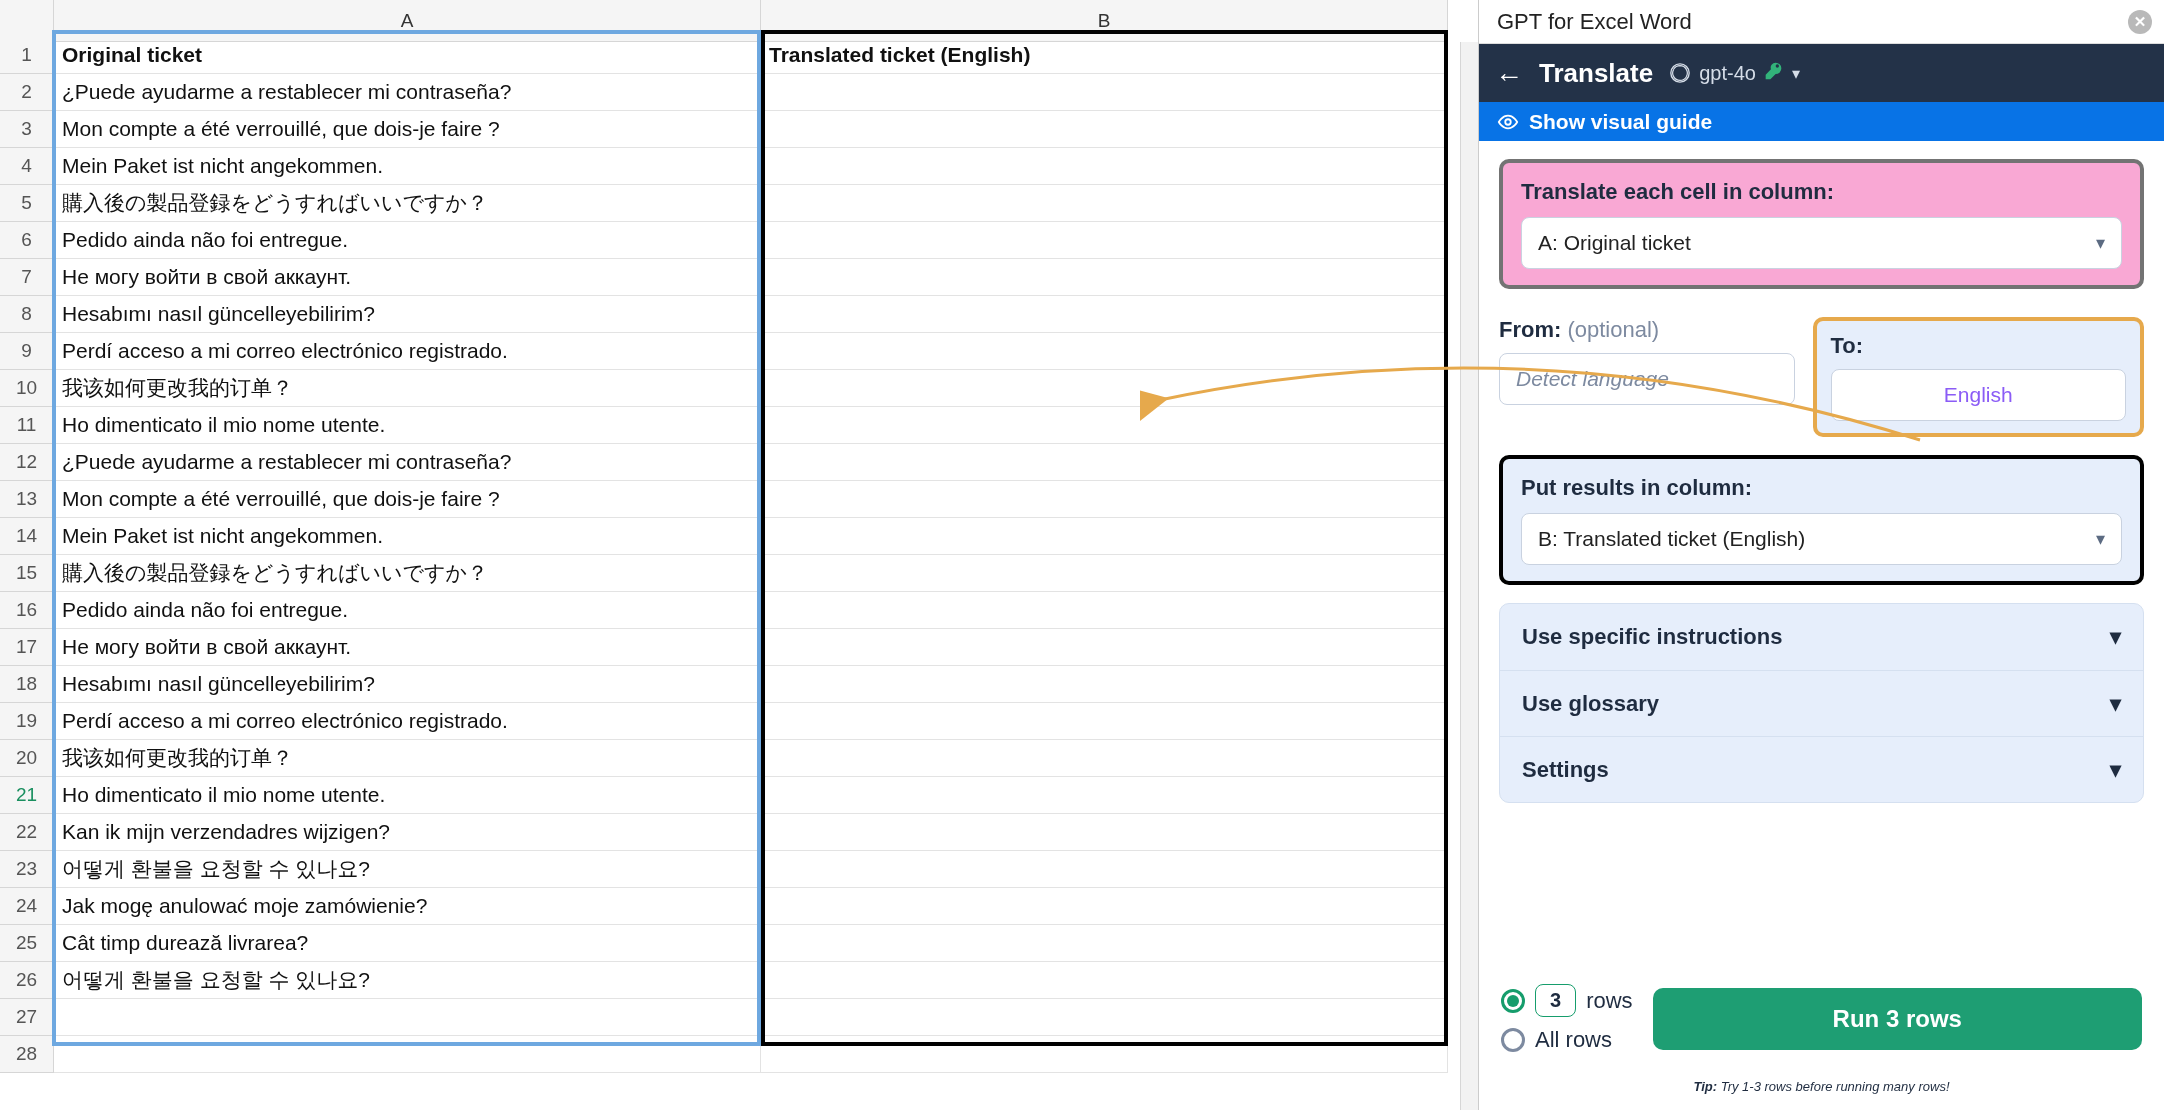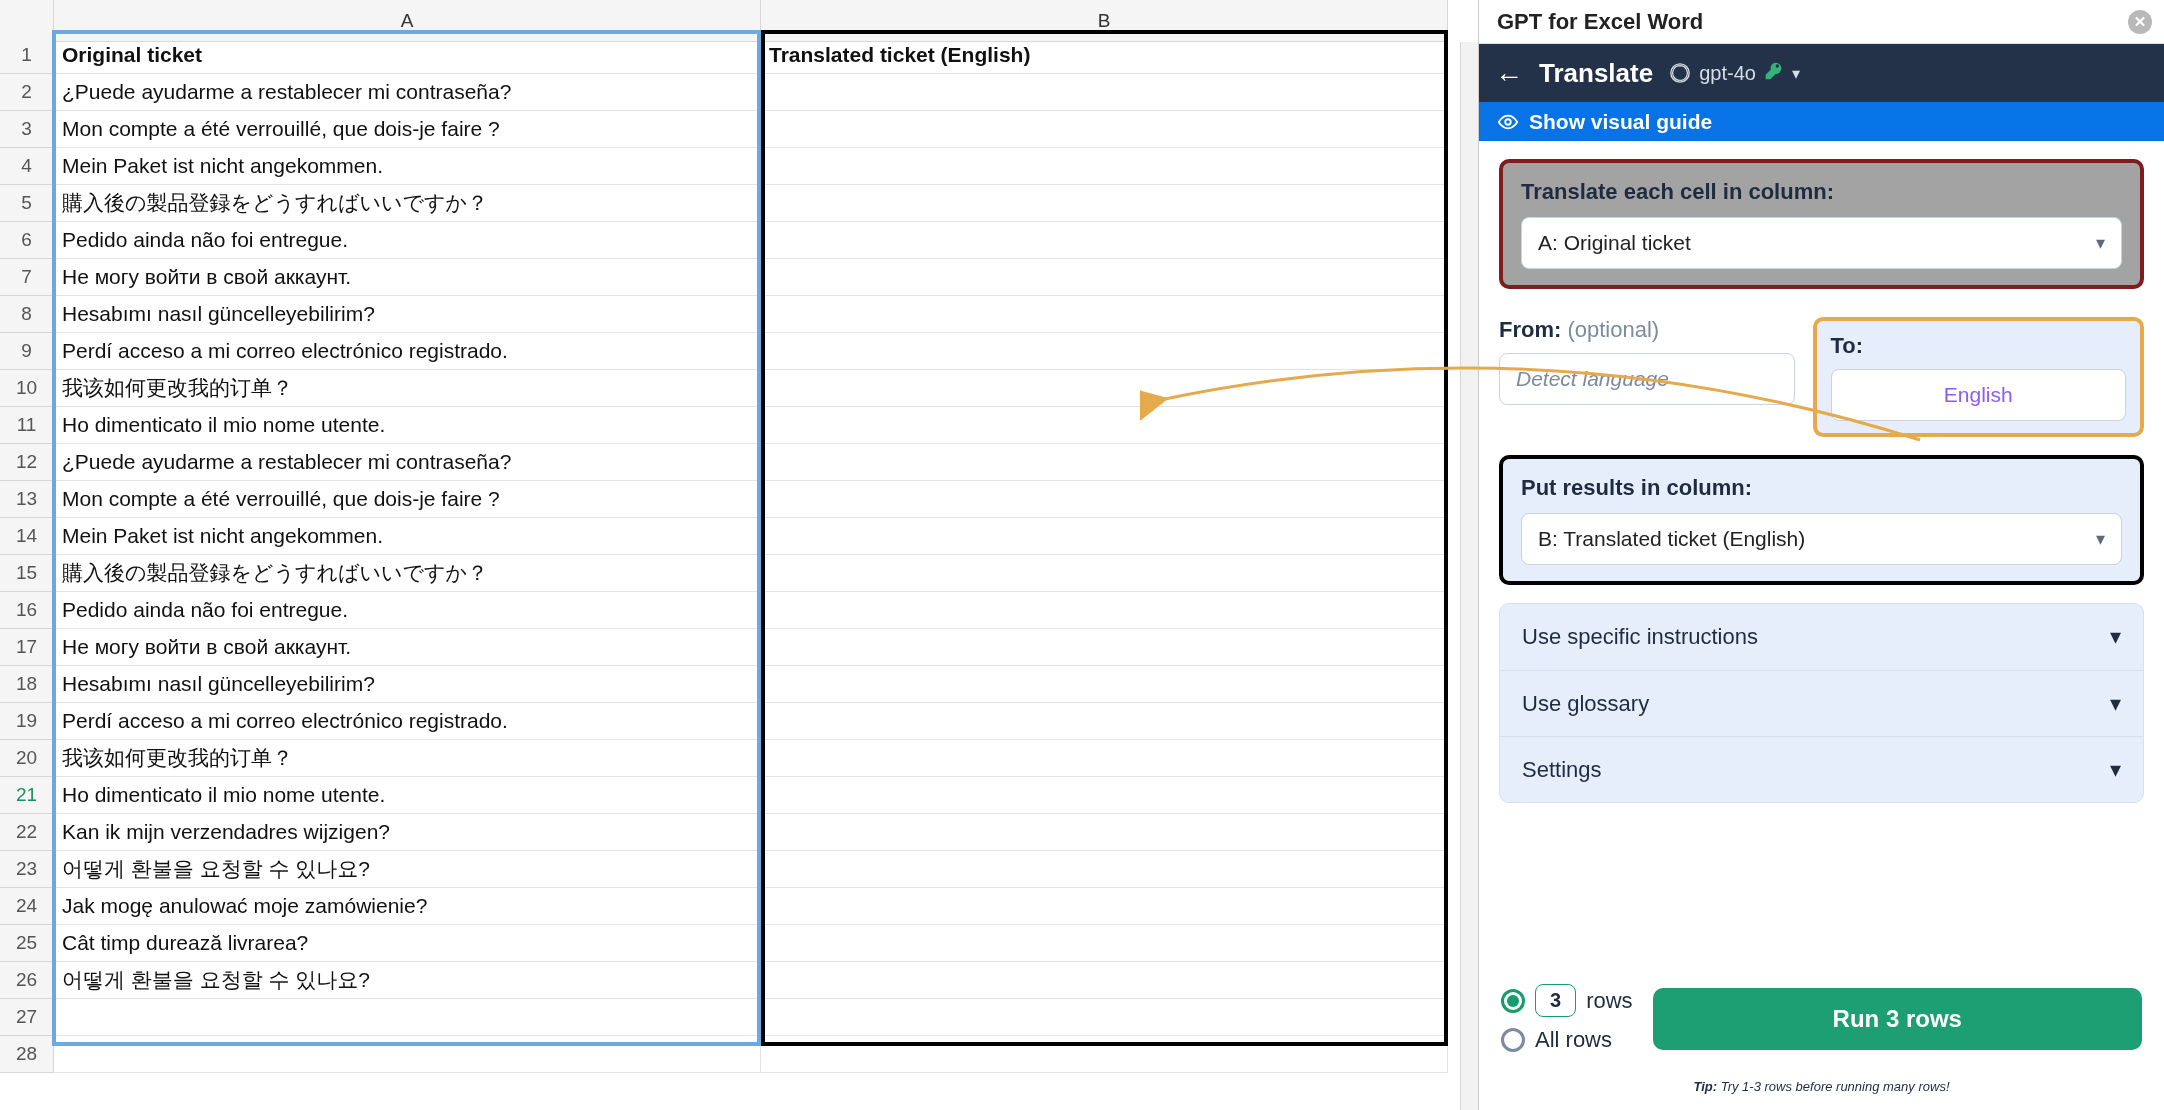--- a/index.html
+++ b/index.html
@@ -104,21 +104,21 @@
   }
   .panel-title {
     height: 44px;
     background: #fff;
     border-bottom: 1px solid #ddd;
     display: flex;
     align-items: center;
     padding: 0 18px;
     position: relative;
   }
-  .panel-title span { font-size: 22px; font-weight: 700; color: #222; }
+  .panel-title span { font-size: 22px; font-weight: 400; color: #222; }
   .close-dot {
     position: absolute;
     right: 12px;
     top: 10px;
     width: 24px;
     height: 24px;
     background: #b9b9b9;
     border-radius: 50%;
     display:flex; align-items:center; justify-content:center;
     color:#fff; font-size:15px; font-weight:700;
@@ -158,22 +158,22 @@
     padding: 0 20px 20px 20px;
     flex: 1;
     overflow: auto;
   }
   .box {
     border-radius: 10px;
     padding: 16px 18px;
     margin-top: 18px;
   }
   .box-blue-hi {
-    background: #a3a3a3;
-    border: 4px solid #7f1d1d;
+    background: #f9a8d4;
+    border: 4px solid #737373;
   }
   .box-plain {
     background: #fff;
     border: none;
     padding: 0;
   }
   .box-black-hi {
     background: #e6eefb;
     border: 4px solid #000;
   }
@@ -234,21 +234,21 @@
     margin-top: 18px;
     overflow: hidden;
   }
   .acc-row {
     height: 66px;
     display: flex;
     align-items: center;
     justify-content: space-between;
     padding: 0 22px;
     font-size: 22px;
-    font-weight: 400;
+    font-weight: 700;
     color: #1f2c40;
     border-top: 1px solid #d5e0f0;
   }
   .acc-row:first-child { border-top: none; }
   .footer {
     padding: 20px 22px 10px 22px;
     display: flex;
     align-items: center;
     gap: 20px;
   }

